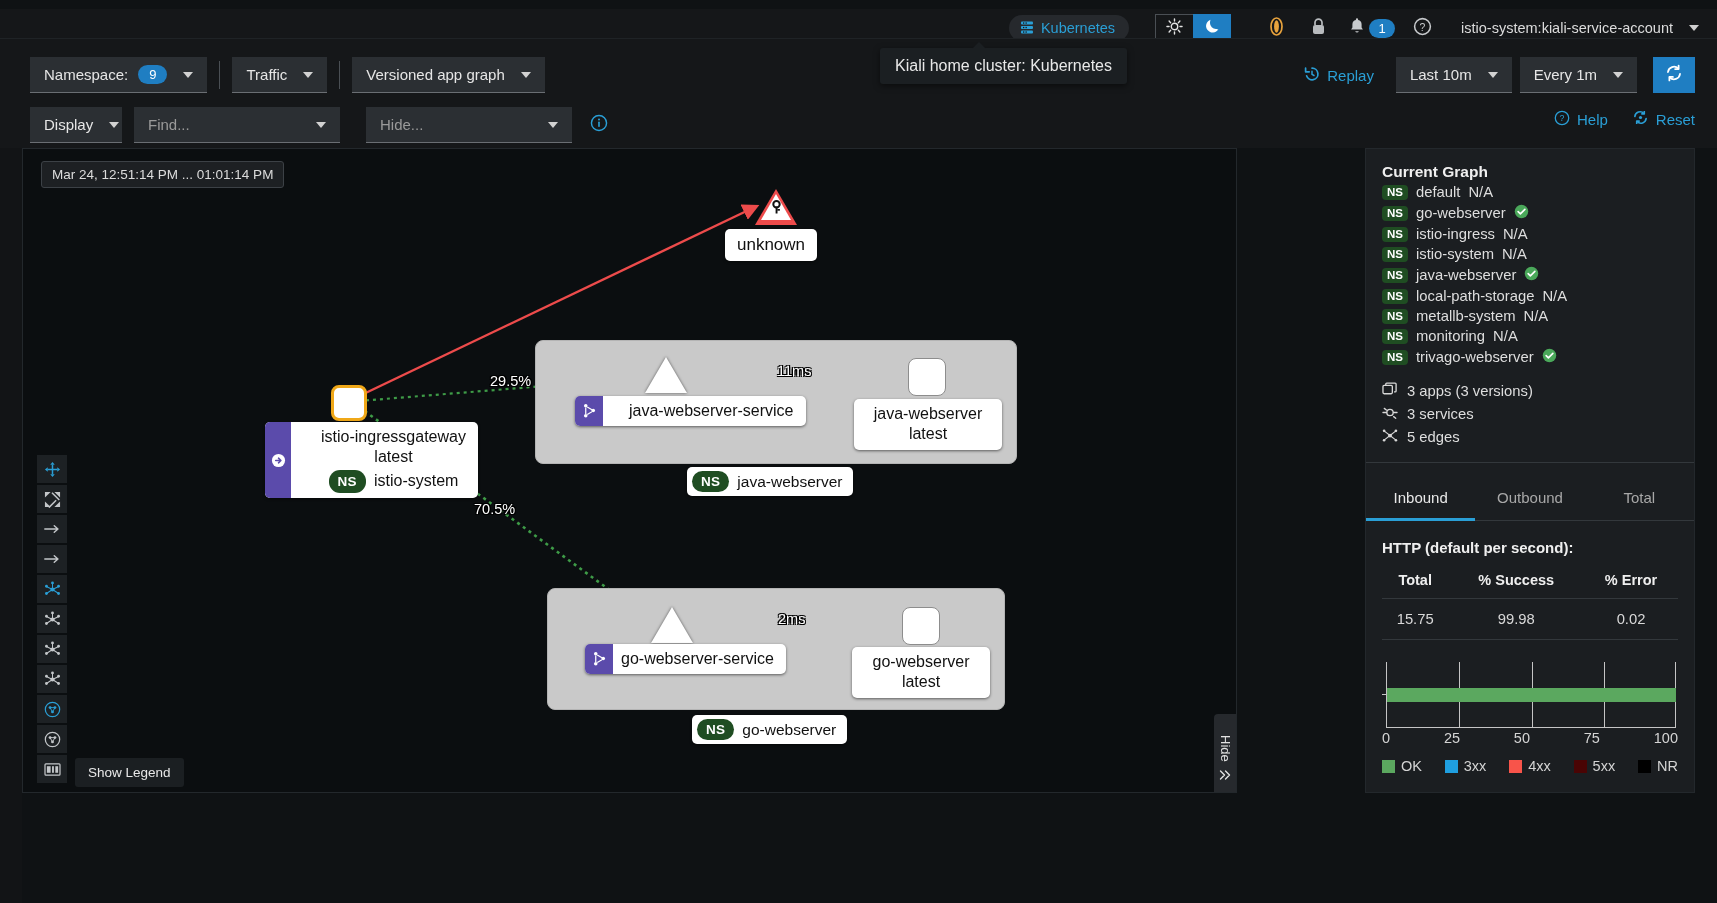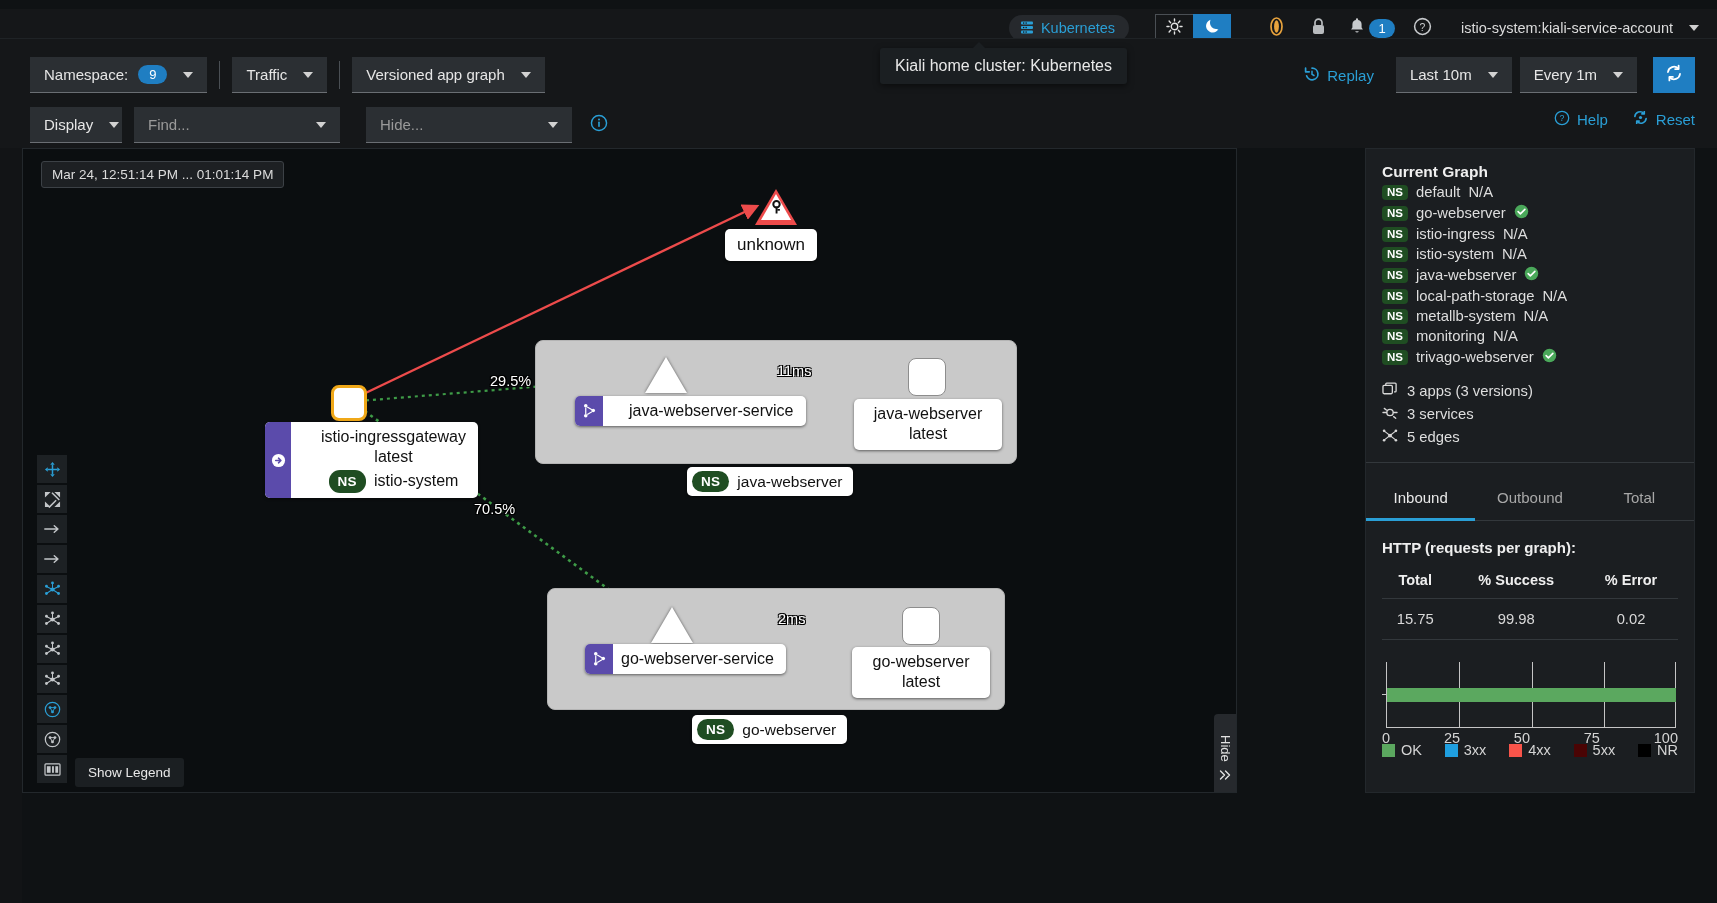--- a/index.html
+++ b/index.html
@@ -212,21 +212,21 @@
     border-bottom: 1px solid #33383c;
   }
   .metrics-tbl td { font-size: 14.8px; color:#d8d8d8; text-align:center; padding: 12px 0; border-bottom:1px solid #33383c; }
 
   .barchart { margin-top: 22px; position: relative; height: 80px; }
   .bc-plot { position:absolute; left: 4px; right: 2px; top: 0; height: 66px; border-left:1px solid #c5c5c5; border-bottom: 1px solid #c5c5c5; }
   .bc-grid { position:absolute; top:0; bottom:0; width:1px; background:#c5c5c5; }
   .bc-bar { position:absolute; left: 0; top: 26px; height: 14px; background:#5ba85f; }
   .bc-tick { position:absolute; left:-5px; top: 32px; width: 5px; height:1px; background:#c5c5c5; }
   .bc-axis { position:absolute; top: 68px; left: 0; right: 0; display:flex; justify-content:space-between; font-size: 14.5px; color:#d4d4d4; }
-  .legend-row { display:flex; align-items:center; gap: 7px; justify-content: space-between; }
+  .legend-row { display:flex; align-items:center; gap: 7px; margin-top: 16px; justify-content: space-between; }
   .lg-item { display:flex; align-items:center; gap: 6px; font-size: 14.5px; color:#d4d4d4; }
   .lg-sw { width: 13px; height: 13px; display:block; }
 
   .left-rail { position:absolute; top: 38px; left: 0; width: 22px; height: 865px; background:#121416; }
 </style>
 </head>
 <body>
 
 <div class="app">
 
@@ -790,21 +790,21 @@
     </div>
 
     <div class="side-sep"></div>
 
     <div class="tabs">
       <div class="tab active">Inbound</div>
       <div class="tab">Outbound</div>
       <div class="tab">Total</div>
     </div>
 
-    <div class="http-title">HTTP (requests per graph):</div>
+    <div class="http-title">HTTP (default per second):</div>
 
     <table class="metrics-tbl">
       <tbody>
           <tr>
         <th>Total</th>
         <th>% Success</th>
         <th>% Error</th>
       </tr>
       <tr>
         <td>15.75</td>

